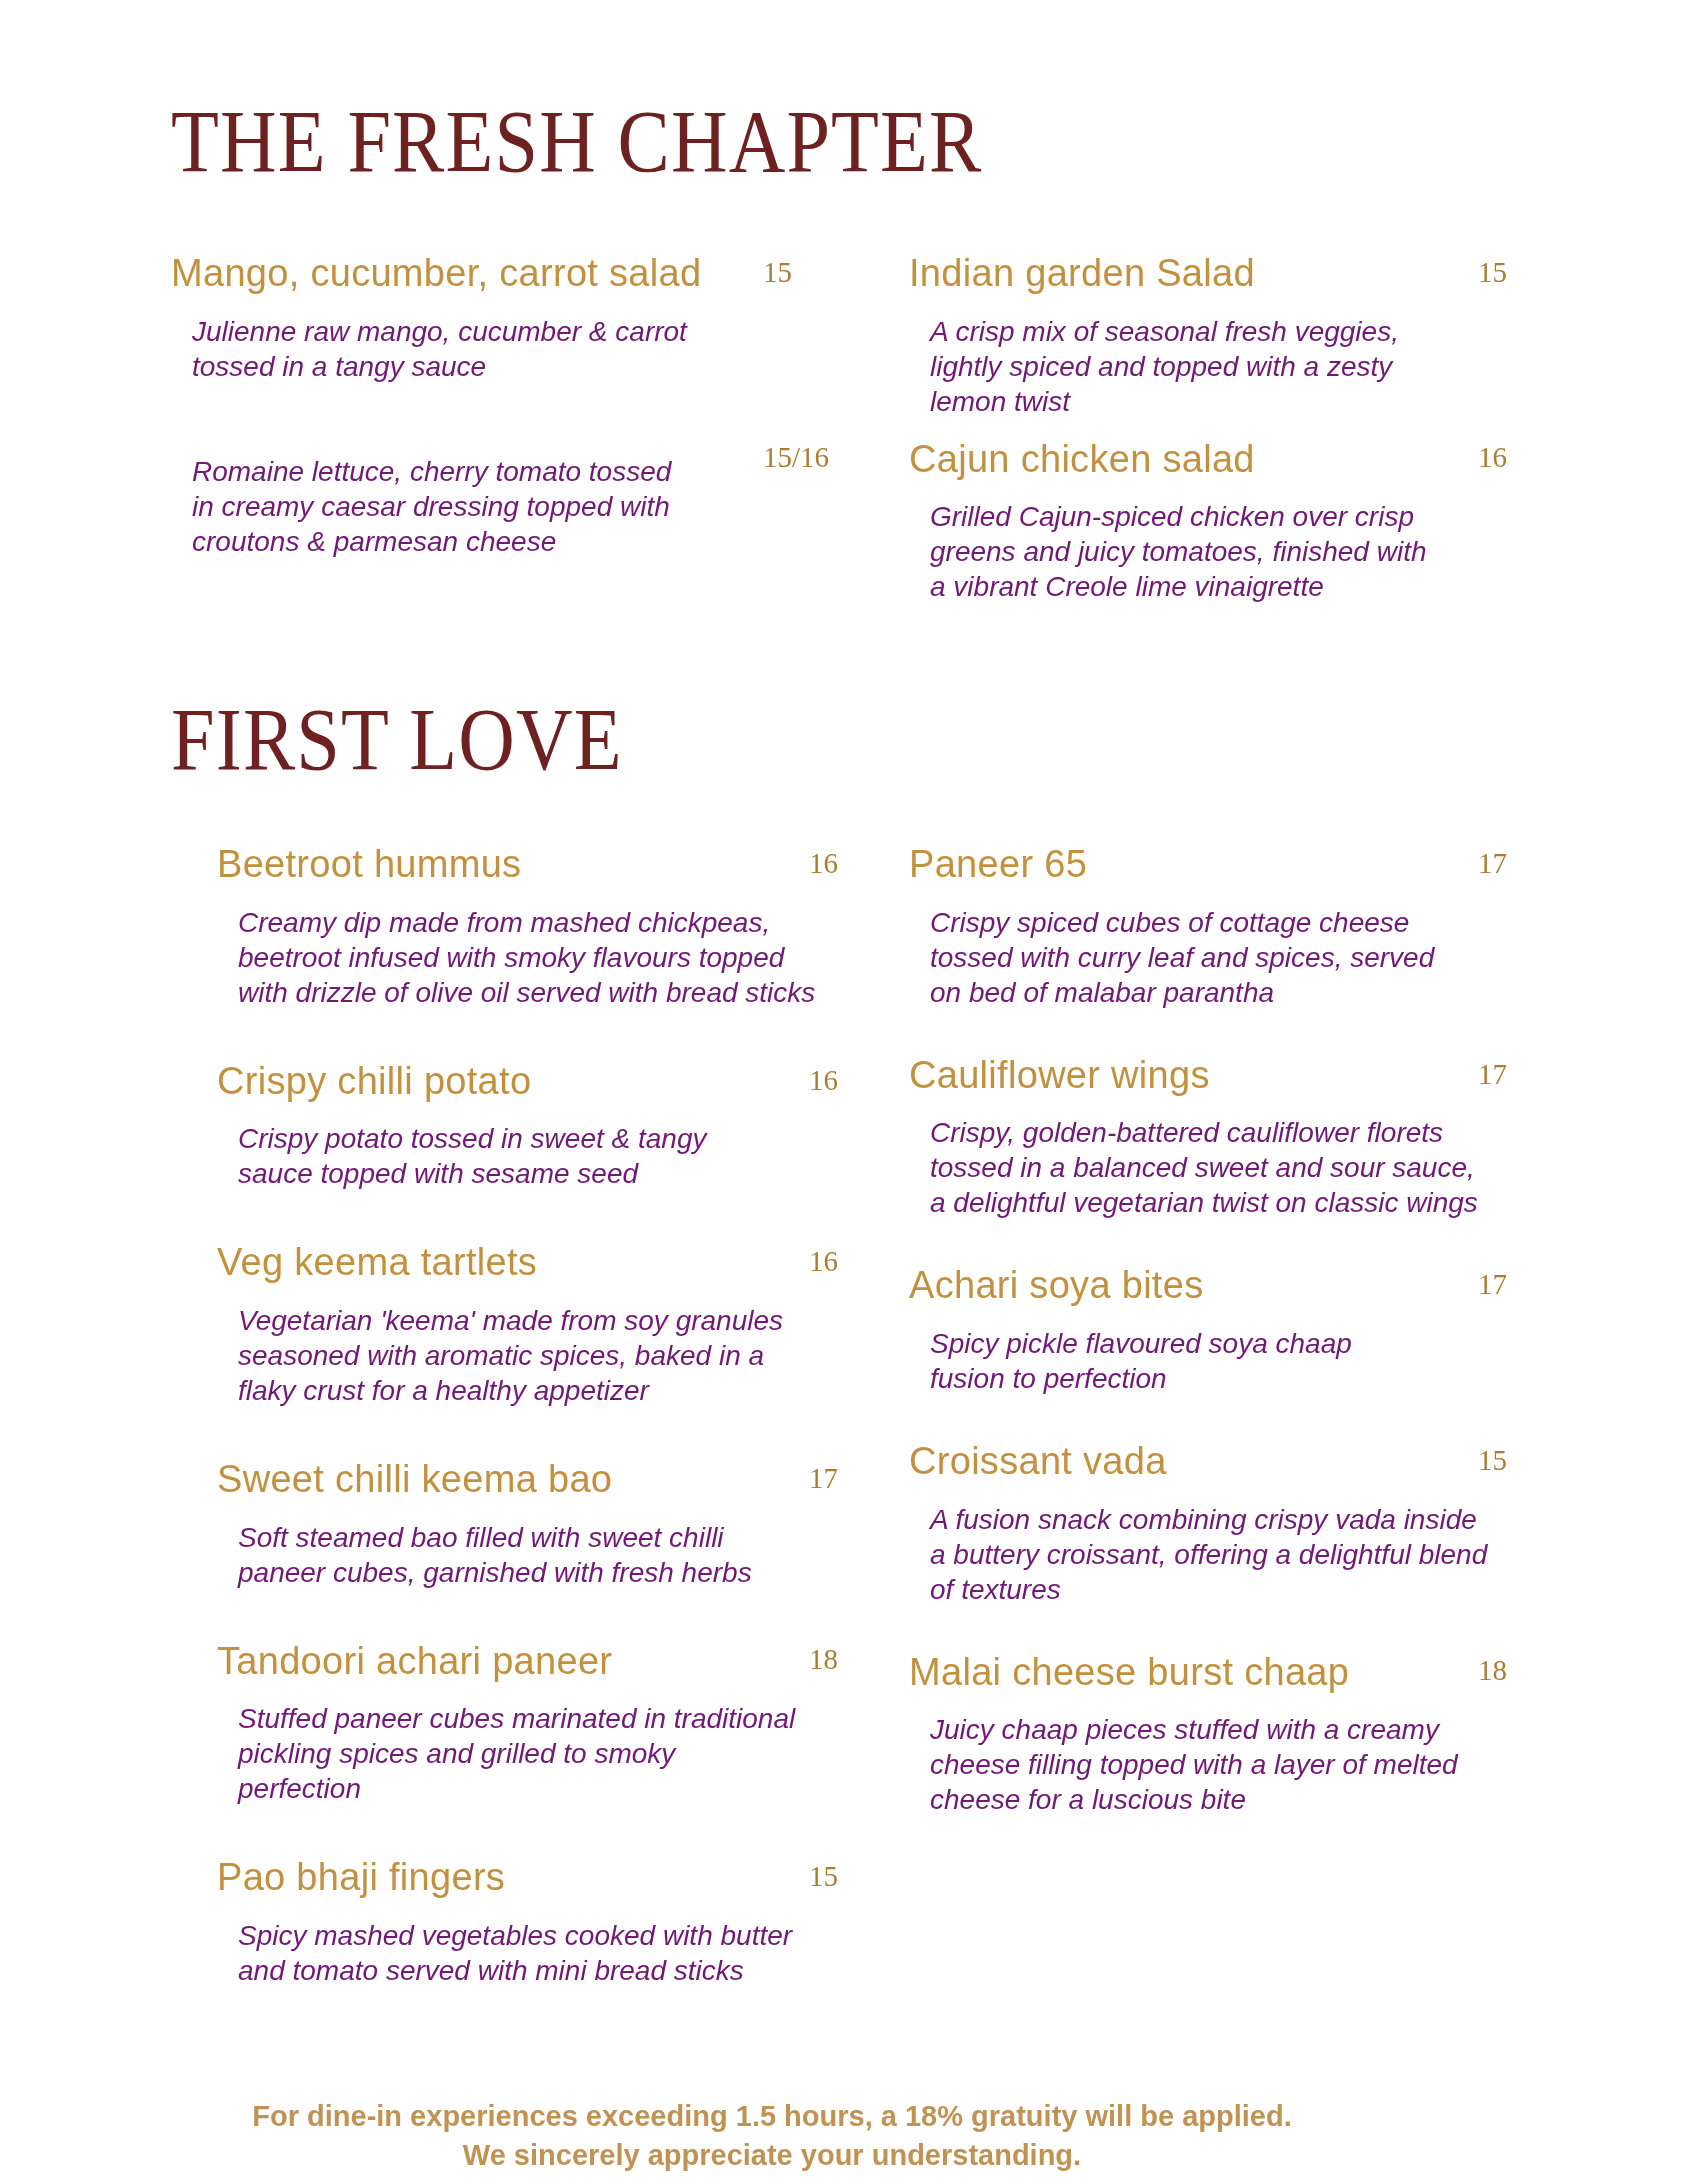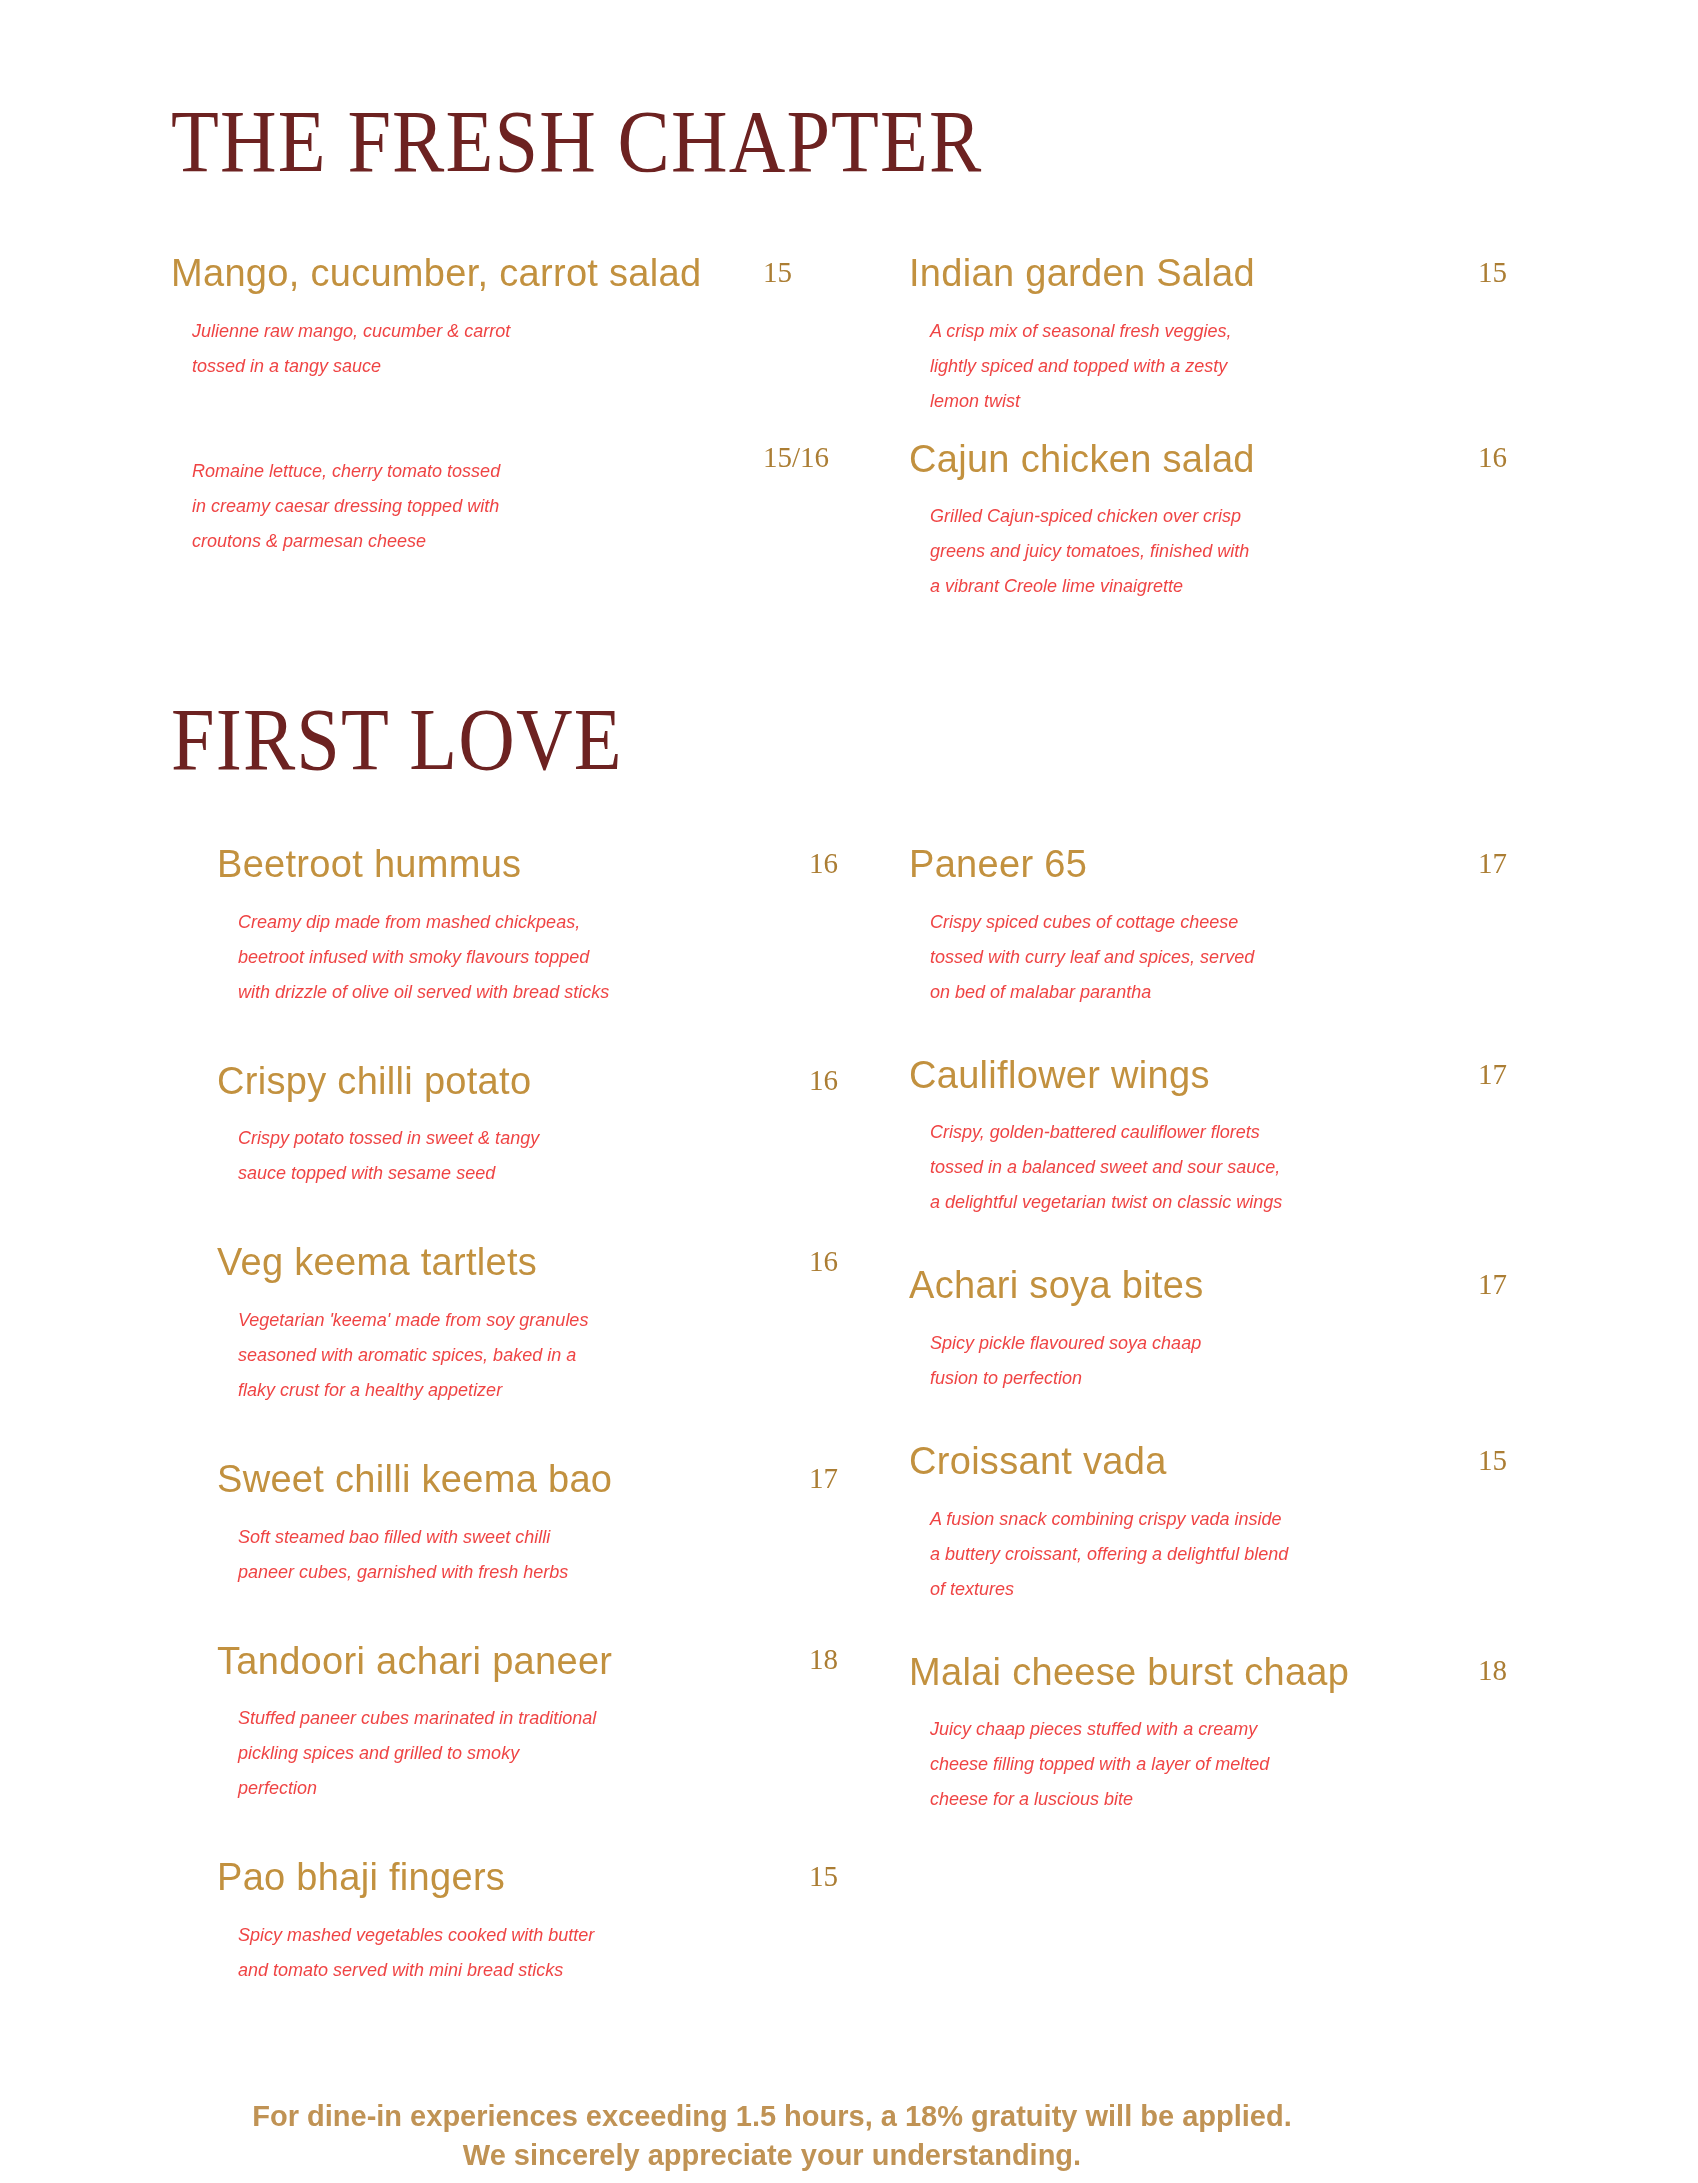--- a/index.html
+++ b/index.html
@@ -74,23 +74,23 @@
     white-space: nowrap;
   }
   .item-left  .item-price { left: 592px; }
   .item-right .item-price { left: 569px; }
 
   .item-desc {
     margin-top: 17px;
     padding-left: 21px;
     font-family: "Liberation Sans", sans-serif;
     font-style: italic;
-    font-size: 18px;
+    font-size: 28px;
     line-height: 35px;
-    color: #ef4444;
+    color: #701a75;
     white-space: pre;
   }
 
   .footer-note {
     width: 1544px;
     margin-left: -171px;
     margin-top: 60px;
     text-align: center;
     font-family: "Liberation Sans", sans-serif;
     font-weight: bold;

